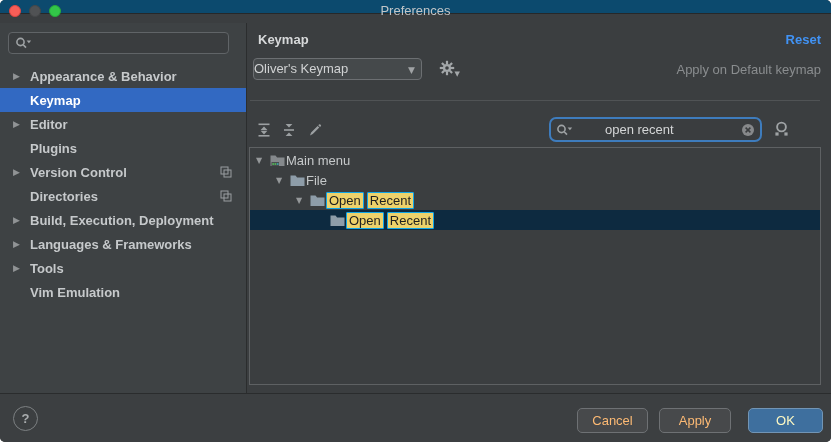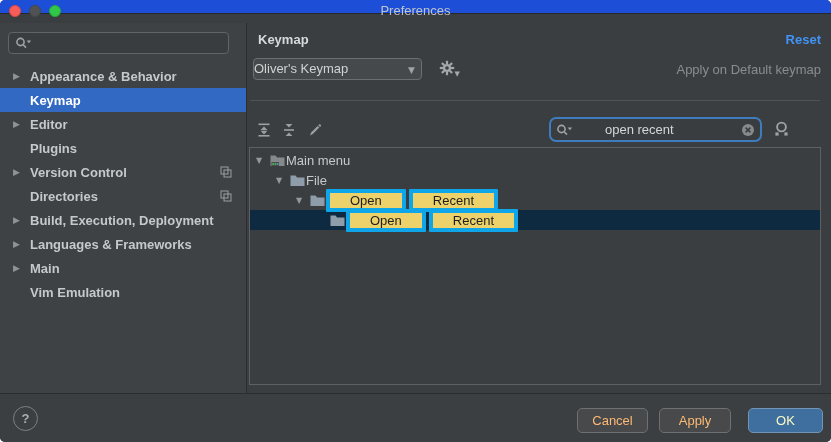--- a/index.html
+++ b/index.html
@@ -2,21 +2,21 @@
 <html style="--sidebar-selection: #3269c2; --tree-selection: #0d2a40; --match-highlight: #edd26b; --link: #4193f5; --ok-button: #3e6f9e;"><head>
 <meta charset="utf-8">
 <style>
   * { box-sizing: border-box; margin: 0; padding: 0; }
   html,body { background:#ffffff; }
   body { font-family:"Liberation Sans", sans-serif; -webkit-font-smoothing:antialiased; }
   .window { position:relative; width:831px; height:442px; background:#3b3e40; border-radius:5px;
             overflow:hidden; user-select:none; }
 
   
-  .titlebar { position:absolute; top:0; left:0; right:0; height:14px; background:#1d4ed8;
+  .titlebar { position:absolute; top:0; left:0; right:0; height:14px; background:#0c4a6e;
               border-bottom:1px solid #262829; }
   .titlebar .title { text-align:center; line-height:22px; font-size:13px; color:#c2c5c7; }
   .tl { position:absolute; top:5px; width:12px; height:12px; border-radius:50%; }
   .tl.red   { left:9px;  background:#f85e57; border:1px solid #dd4742; }
   .tl.gray  { left:29px; background:#505254; border:1px solid #464849; }
   .tl.green { left:49px; background:#33c748; border:1px solid #27aa3a; }
 
   
   .sidebar { position:absolute; top:23px; bottom:49px; left:0; width:247px; background:#3e4244;
              border-right:1px solid #2b2d2e; }
@@ -69,22 +69,22 @@
   .tree-panel { position:absolute; left:1px; top:124px; width:572px; bottom:8px;
                 background:#3b3e40; border:1px solid #5e6163; overflow:hidden; }
   #tree { padding-top:2px; }
   .tree-row { height:20px; display:flex; align-items:center; font-size:13px; color:#c6c9ca;
               cursor:default; }
   .tree-row.selected { background:var(--tree-selection,#0d2a40); }
   .tchev { width:13px; flex:none; font-size:8px; color:#95989a; text-align:left;
            font-family:"DejaVu Sans", sans-serif; }
   .ticon { width:17px; flex:none; display:inline-flex; align-items:center; }
   .tlabel { white-space:nowrap; display:inline-flex; align-items:center; }
-  .hl { background:var(--match-highlight,#edd26b); color:#1f1f1f; border:4px solid #0ea5e9;
-        padding:0 20px; margin-right:3px; border-radius:1px; line-height:15px; }
+  .hl { background:var(--match-highlight,#edd26b); color:#1f1f1f; border:1px solid #0ea5e9;
+        padding:0 2px; margin-right:3px; border-radius:1px; line-height:15px; }
 
   
   .footer { position:absolute; bottom:0; left:0; right:0; height:49px; background:#3c3f41;
             border-top:1px solid #2a2c2d; }
   .help-btn { position:absolute; left:13px; top:12px; width:25px; height:25px; border-radius:50%;
               border:1px solid #7c8082; color:#aaadaf; font-size:13px; font-weight:bold;
               text-align:center; line-height:23px; cursor:pointer; }
   .btn { position:absolute; top:14px; height:25px; border-radius:5px; background:#47494b;
          border:1px solid #6e7174; color:#fdba74; font-size:13px; text-align:center;
          line-height:23px; cursor:pointer; }
@@ -156,21 +156,21 @@
         <div class="side-item">
           <span class="chev">▶</span>
           <span class="side-label">Build, Execution, Deployment</span>
         </div>
         <div class="side-item">
           <span class="chev">▶</span>
           <span class="side-label">Languages &amp; Frameworks</span>
         </div>
         <div class="side-item">
           <span class="chev">▶</span>
-          <span class="side-label">Main</span>
+          <span class="side-label">Tools</span>
         </div>
         <div class="side-item">
           <span class="chev"></span>
           <span class="side-label">Vim Emulation</span>
         </div>
       </div>
   </div>
 
   <div class="main">
     <div class="main-title">Keymap</div>

